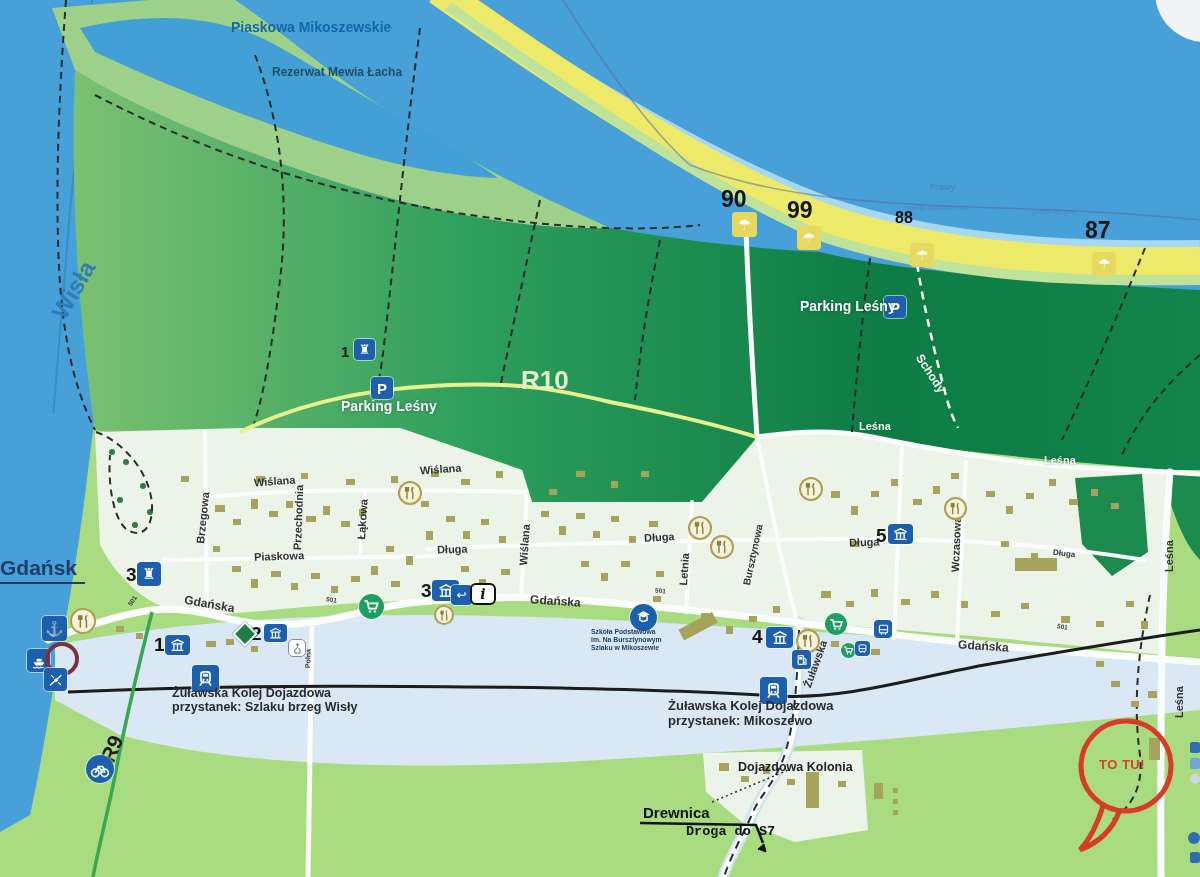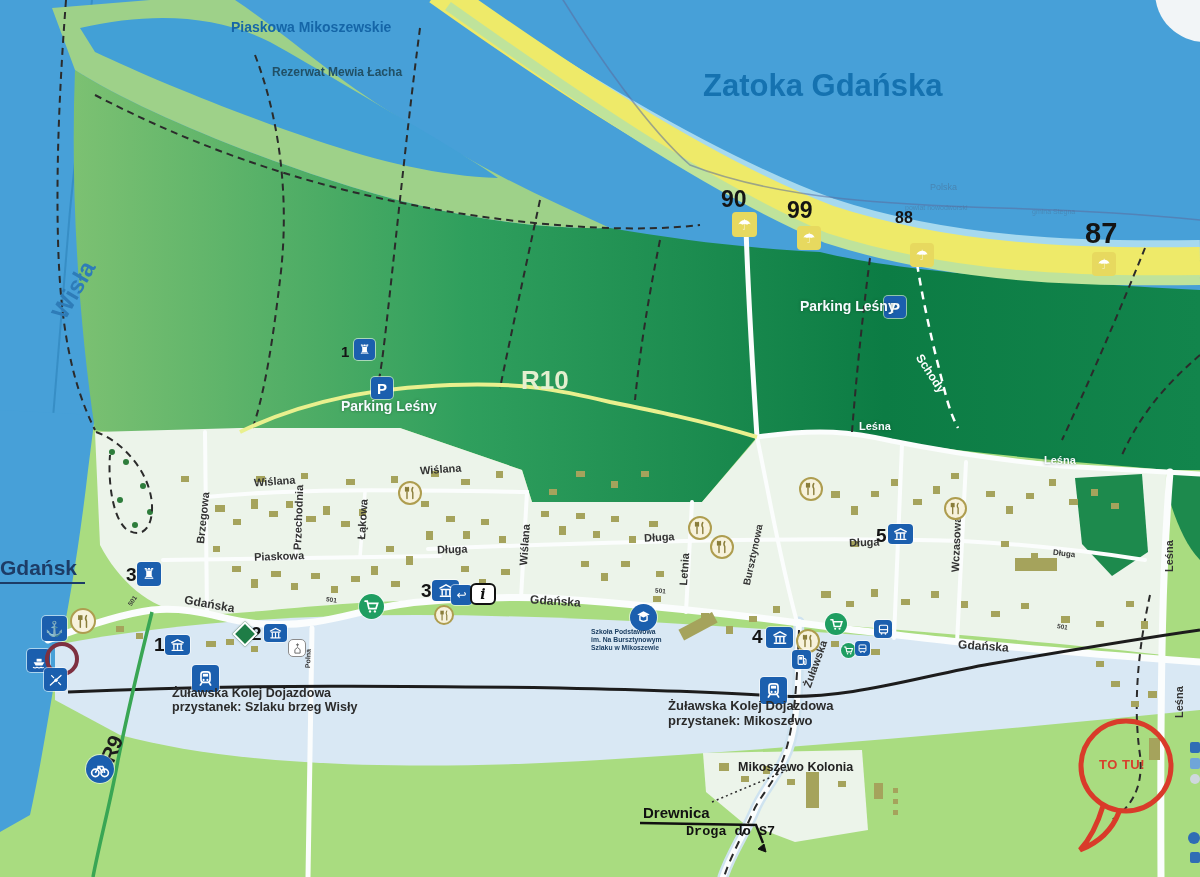--- a/index.html
+++ b/index.html
@@ -299,33 +299,32 @@
   </g>
 
   <g stroke="#d93b2a" stroke-width="5" fill="none" stroke-linecap="round">
     <circle cx="1126" cy="766" r="45"></circle>
     <path d="M 1103,806 C 1097,826 1089,840 1080,850 C 1100,842 1113,828 1119,812"></path>
   </g>
 
   <circle cx="1205" cy="-8" r="50" fill="#f2f5f7"></circle>
 </svg>
 
-<div class="lbl" style="left:703px;top:68px;font-size:31px;font-weight:bold;color:#1572b0;">Zatoka Gdańska</div>
 <div class="lbl vert" style="left:46px;top:310px;font-size:24px;font-weight:bold;color:#2e7cb8;transform:rotate(-60deg);">Wisła</div>
 <div class="lbl" style="left:231px;top:19px;font-size:14px;font-weight:bold;color:#1566a8;">Piaskowa Mikoszewskie</div>
 <div class="lbl" style="left:272px;top:66px;font-size:12px;font-weight:bold;color:#215066;">Rezerwat Mewia Łacha</div>
 
-<div class="lbl" style="left:930px;top:182px;font-size:9px;color:#4a6f94;opacity:.55;">Polska</div>
+<div class="lbl" style="left:930px;top:182px;font-size:9px;color:#4a6f94;opacity:.55;">Prawy</div>
 <div class="lbl" style="left:905px;top:204px;font-size:7px;color:#4a6f94;opacity:.45;">powiat nowodworski</div>
 <div class="lbl" style="left:1032px;top:208px;font-size:7px;color:#4a6f94;opacity:.45;">gmina Stegna</div>
 
 <div class="num" style="left:721px;top:186px;font-size:23px;">90</div>
 <div class="num" style="left:787px;top:197px;font-size:23px;">99</div>
 <div class="num" style="left:895px;top:209px;font-size:16px;">88</div>
-<div class="num" style="left:1085px;top:217px;font-size:29px;">87</div>
+<div class="num" style="left:1085px;top:217px;font-size:23px;">87</div>
 <div class="ic yel" style="left:732px;top:212px;width:25px;height:25px;font-size:15px;">☂</div>
 <div class="ic yel" style="left:797px;top:226px;width:24px;height:24px;font-size:14px;">☂</div>
 <div class="ic yel" style="left:910px;top:243px;width:24px;height:24px;font-size:14px;">☂</div>
 <div class="ic yel" style="left:1092px;top:252px;width:24px;height:24px;font-size:14px;">☂</div>
 
 <div class="ic bb" style="left:371px;top:377px;width:22px;height:22px;font-weight:bold;font-size:15px;">P</div>
 <div class="lbl whitelbl" style="left:341px;top:398px;font-size:14px;font-weight:bold;">Parking Leśny</div>
 <div class="ic bb" style="left:884px;top:296px;width:22px;height:22px;font-weight:bold;font-size:15px;">P</div>
 <div class="lbl whitelbl" style="left:800px;top:298px;font-size:14px;font-weight:bold;">Parking Leśny</div>
 
@@ -525,21 +524,21 @@
   <div>Żuławska Kolej Dojazdowa</div>
   <div>przystanek: Mikoszewo</div>
 </div>
 
 <div class="lbl" style="left:591px;top:628px;font-size:6.8px;font-weight:bold;color:#1c3f63;">
   <div>Szkoła Podstawowa</div>
   <div>im. Na Bursztynowym</div>
   <div>Szlaku w Mikoszewie</div>
 </div>
 
-<div class="lbl" style="left:738px;top:760px;font-size:12.5px;font-weight:bold;color:#222;">Mikoszewo Kolonia</div>
+<div class="lbl" style="left:738px;top:760px;font-size:12.5px;font-weight:bold;color:#222;">Dojazdowa Kolonia</div>
 <div class="lbl" style="left:643px;top:804px;font-size:15px;font-weight:bold;color:#111;">Drewnica</div>
 <div class="lbl" style="left:686px;top:824px;font-size:13.5px;font-weight:bold;color:#111;font-family:Liberation Mono, monospace;">Droga do S7</div>
 <div class="lbl" style="left:1099px;top:758px;font-size:13px;font-weight:bold;color:#d8402c;letter-spacing:.5px;">TO TU!</div>
 
 <div class="frag" style="left:1190px;top:742px;width:10px;height:11px;background:#2f6db5;border-radius:2px;"></div>
 <div class="frag" style="left:1190px;top:758px;width:10px;height:11px;background:#6fa5d8;border-radius:2px;"></div>
 <div class="frag" style="left:1190px;top:774px;width:10px;height:10px;background:#cfd8de;border-radius:50%;"></div>
 <div class="frag" style="left:1188px;top:832px;width:12px;height:12px;background:#2f6db5;border-radius:50%;"></div>
 <div class="frag" style="left:1190px;top:852px;width:10px;height:11px;background:#2f6db5;border-radius:2px;"></div>
 

